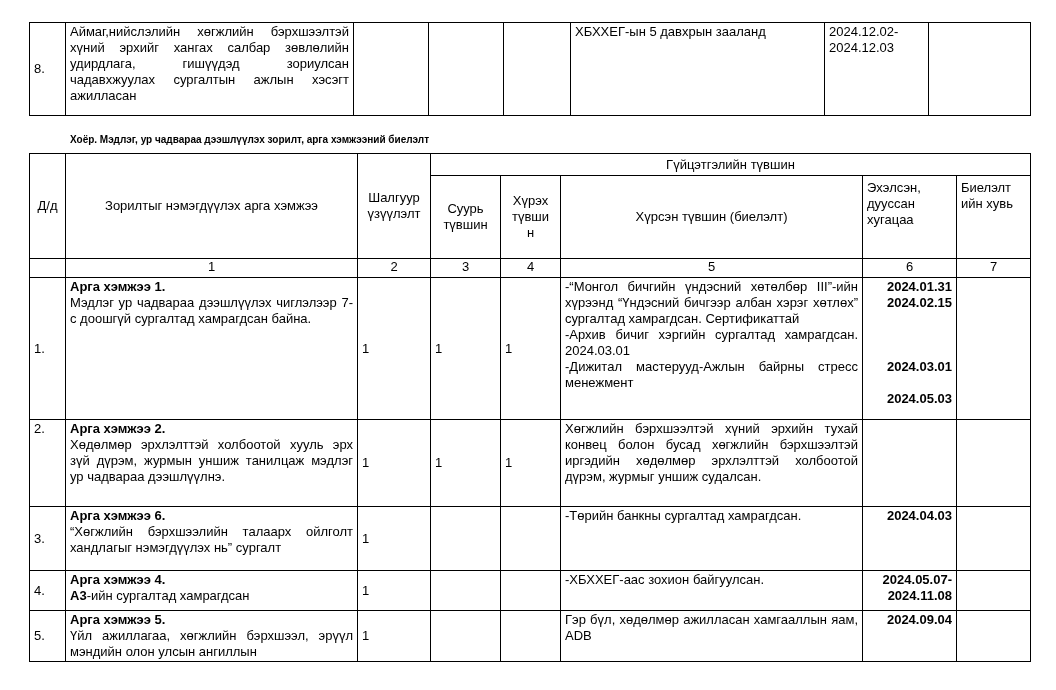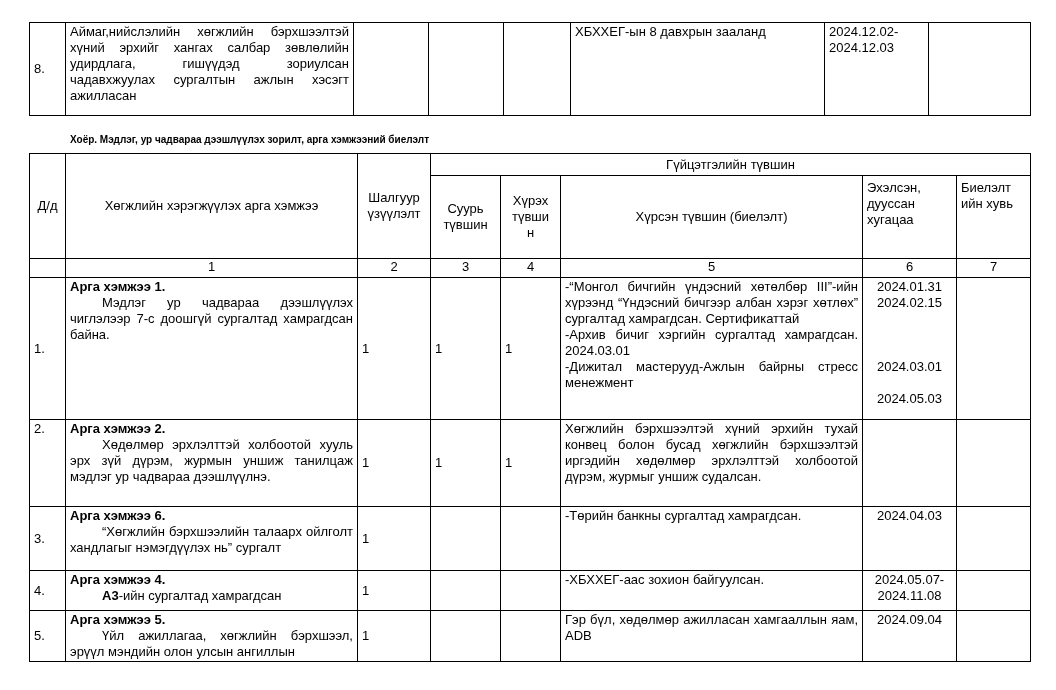--- a/index.html
+++ b/index.html
@@ -25,21 +25,21 @@
     padding: 1px 4px;
     overflow: hidden;
     text-align: left;
   }
   .c   { }
   .vm  { vertical-align: middle; }
   .vt  { vertical-align: top; padding-top: 4px; }
   .just { text-align: justify; }
   .preline { white-space: pre-line; }
   .bold { font-weight: bold; }
-  .bold-inline { font-weight: bold; margin-left: 32px; }
+  .bold-inline { font-weight: bold; }
 
   
   #top-table { left: 29px; top: 22px; }
   #top-table tr { height: 93px; }
 
   
   #section-title {
     position: absolute;
     left: 70px; top: 132px;
     font-size: 10px; line-height: 16px;
@@ -48,21 +48,21 @@
   }
 
   
   #main-table { left: 29px; top: 153px; }
   #main-table thead tr.h1 { height: 22px; }
   #main-table thead tr.h2 { height: 83px; }
   #main-table thead tr.hnum { height: 19px; }
   #main-table thead th.mid { vertical-align: middle; text-align: center; margin-top: 8px; }
   #main-table thead tr.hnum td { padding: 0 2px; text-align: center; }
   .achieved-cell { text-align: justify; white-space: pre-line; }
-  .period-cell { text-align: center; white-space: pre-line; }
+  .period-cell { text-align: right; white-space: pre-line; font-weight: bold; }
 </style>
 </head>
 <body>
 
 <table id="top-table">
   <colgroup>
     <col style="width:36px">
       <col style="width:288px">
       <col style="width:75px">
     <col style="width:75px">
@@ -71,21 +71,21 @@
     <col style="width:104px">
       <col style="width:102px">
   </colgroup>
   <tbody>
       <tr>
     <td class="c vm">8.</td>
     <td class="just">Аймаг,нийслэлийн хөгжлийн бэрхшээлтэй хүний эрхийг хангах салбар зөвлөлийн удирдлага, гишүүдэд зориулсан чадавхжуулах сургалтын ажлын хэсэгт ажилласан</td>
     <td></td>
     <td></td>
     <td></td>
-    <td>ХБХХЕГ-ын 8 давхрын зааланд</td>
+    <td>ХБХХЕГ-ын 5 давхрын зааланд</td>
     <td class="c preline">2024.12.02-
 2024.12.03</td>
     <td></td>
   </tr>
 </tbody>
   </table>
 
 <div id="section-title">Хоёр. Мэдлэг, ур чадвараа дээшлүүлэх зорилт, арга хэмжээний биелэлт</div>
 
 <table id="main-table">
@@ -95,21 +95,21 @@
       <col style="width:73px">
     <col style="width:70px">
       <col style="width:60px">
       <col style="width:302px">
     <col style="width:94px">
       <col style="width:74px">
   </colgroup>
   <thead>
     <tr class="h1">
       <th class="mid" rowspan="2">Д/д</th>
-      <th class="mid" rowspan="2">Хөгжлийн хэрэгжүүлэх арга хэмжээ</th>
+      <th class="mid" rowspan="2">Зорилтыг нэмэгдүүлэх арга хэмжээ</th>
       <th class="mid" rowspan="2">Шалгуур үзүүлэлт</th>
       <th class="mid" colspan="5">Гүйцэтгэлийн түвшин</th>
     </tr>
     <tr class="h2">
       <th class="mid">Суурь түвшин</th>
       <th class="mid preline">Хүрэх
 түвши
 н</th>
       <th class="mid">Хүрсэн түвшин (биелэлт)</th>
       <th class="vt c">Эхэлсэн, дууссан хугацаа</th>

